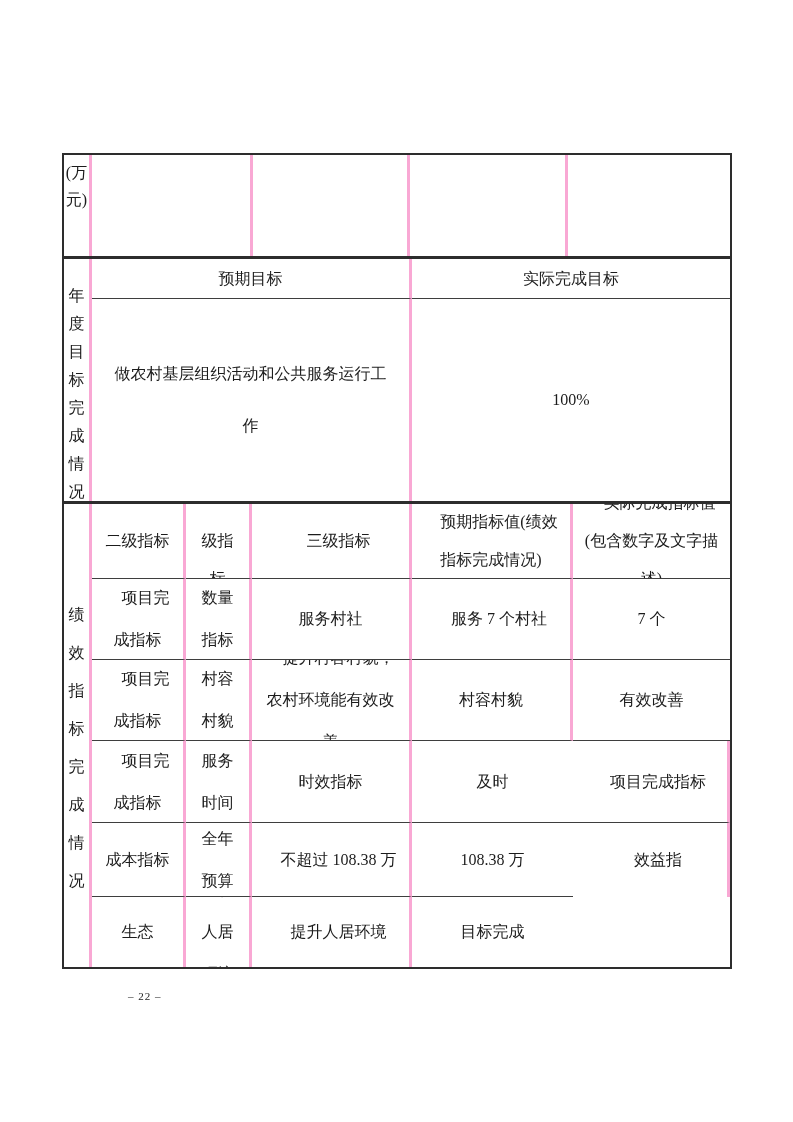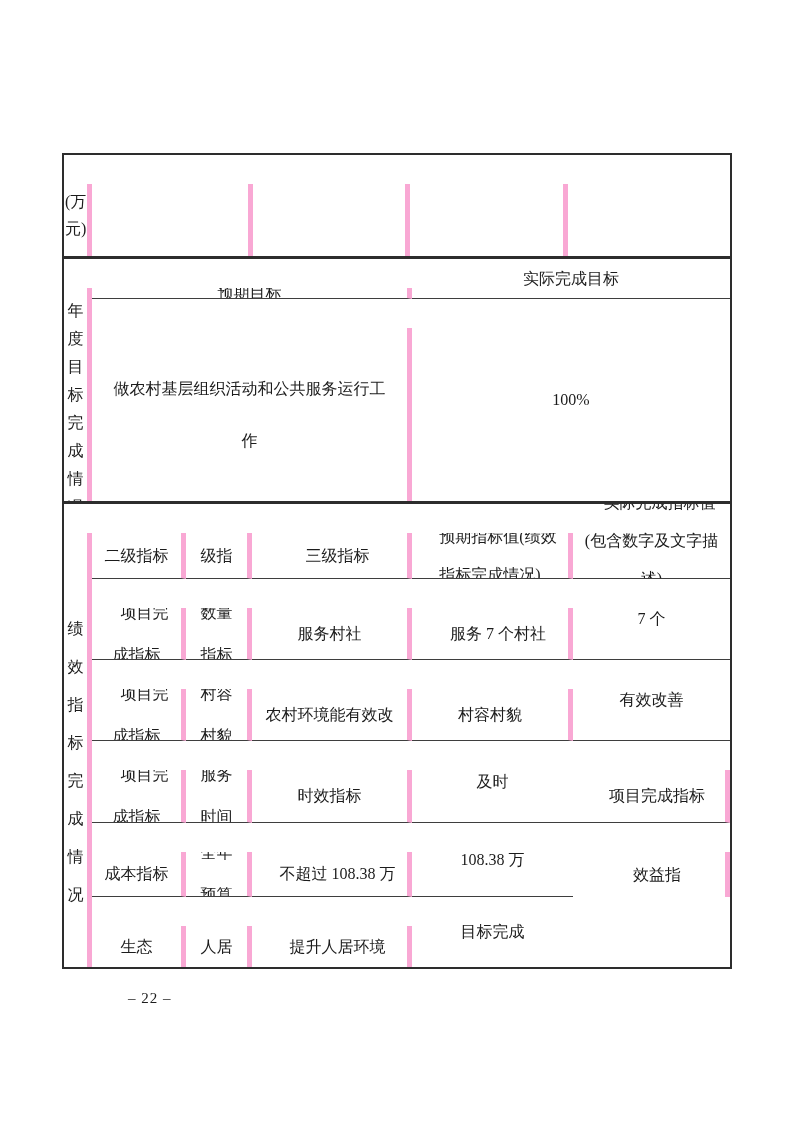--- a/index.html
+++ b/index.html
@@ -20,21 +20,21 @@
   }
   #t1 { left: 62px; top: 153px; width: 670px; height: 105px;
         grid-template-columns: 28px 161px 157px 158px 1fr; }
   #t2 { left: 62px; top: 257px; width: 670px; height: 246px;
         grid-template-columns: 28px 320px 1fr;
         grid-template-rows: 40px 1fr; }
   #t3 { left: 62px; top: 502px; width: 670px; height: 467px;
         grid-template-columns: 28px 94px 66px 160px 161px 1fr;
         grid-template-rows: 75px 81px 81px 82px 74px 1fr; }
   .cell { display: flex; align-items: center; justify-content: center; overflow: hidden; }
-  .br { border-right: 5px solid #f9a8d4; margin-top: 29px; }
+  .br { border-right: 3px solid #f9a8d4; }
   .bb { border-bottom: 1px solid #3e3e3e; }
   .txt { width: 100%; text-align: center; }
   .ind  { text-indent: 16px; }
   .ind2 { text-indent: 32px; }
   
   .vlab { line-height: 38px; padding: 40px 2px 16px 2px; }
   .vlab2 { line-height: 28px; padding: 30px 2px 2px 2px; }
   .unit { align-items: flex-start; padding: 4px 1px 0 1px; line-height: 27px; }
   
   .c1 { padding: 0 9px;  line-height: 42px; }
@@ -42,21 +42,21 @@
   .c3 { padding: 0 8px;  line-height: 42px; }
   .c4 { padding: 0 7px;  line-height: 42px; }
   .c5 { padding: 0 4px;  line-height: 42px; }
   .hdr { line-height: 38px; }
   .goalhdr { line-height: 20px; }
   .goaltxt { padding: 0 18px; line-height: 52px; }
   .span2r { grid-row: 1 / 3; grid-column: 1; }
   .span6r { grid-row: 1 / 7; grid-column: 1; }
   #pageno {
     position: absolute; left: 128px; top: 990px;
-    font-size: 15px; letter-spacing: 1px;
+    font-size: 11px; letter-spacing: 1px;
   }
 </style>
 </head>
 <body>
 
 <div class="tbl" id="t1">
   <div class="cell br unit">
     <div class="txt">(万元)</div>
   </div>
   <div class="cell br"></div>

